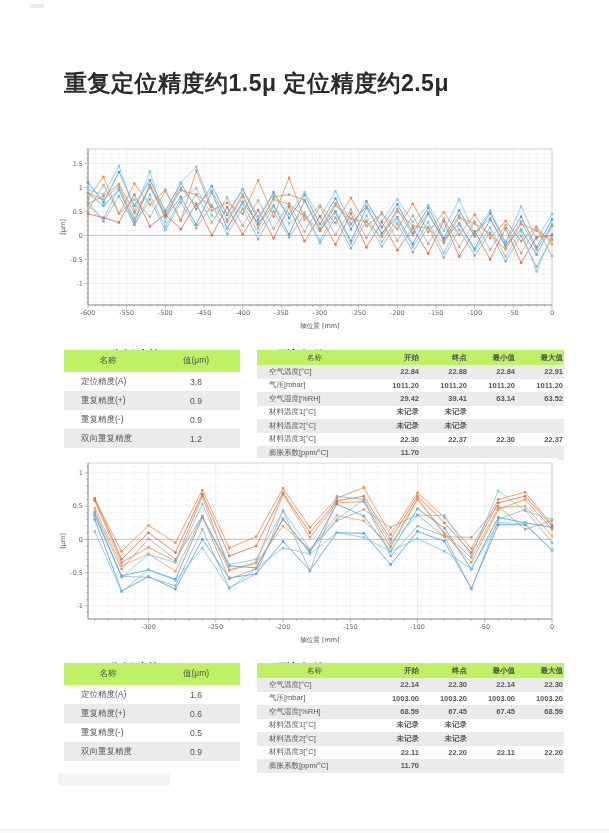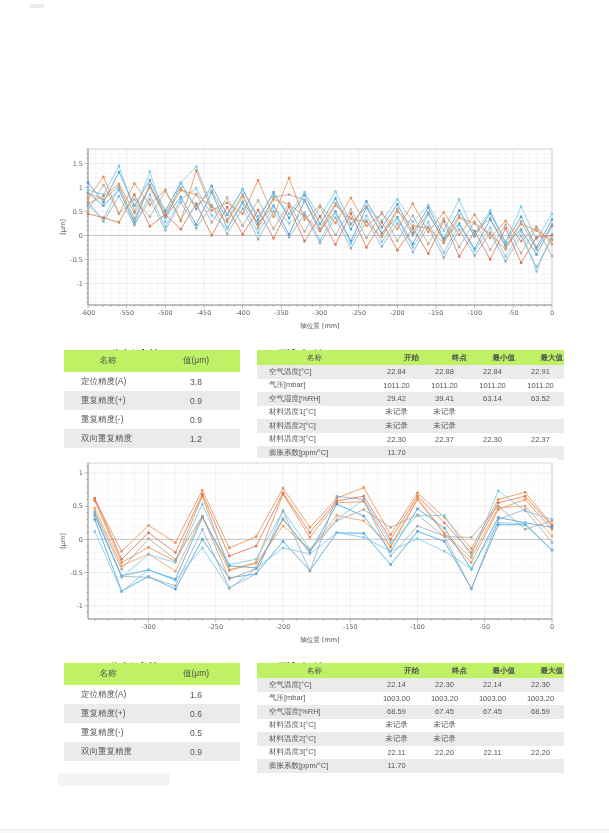--- a/index.html
+++ b/index.html
@@ -21,33 +21,34 @@
   .tbl-analysis td{height:17px;}
   .tbl-analysis td:first-child{padding-left:17px;text-align:left;width:100px;margin-top:12px;}
   .tbl-analysis td:last-child{text-align:center;}
   .tbl-analysis tbody tr:nth-child(even) td{background:#ebebeb;}
   .tbl-env{width:295px;font-size:7.5px;}
   .tbl-env th{height:13px;}
   .tbl-env td{height:11.5px;}
   .tbl-env th:first-child{width:113px;text-align:center;}
   .tbl-env th:not(:first-child){text-align:right;padding-left:2px;width:45px;font-weight:bold;}
   .tbl-env td:first-child{padding-left:12px;text-align:left;margin-left:30px;}
-  .tbl-env td:not(:first-child){text-align:center;padding-left:2px;}
+  .tbl-env td:not(:first-child){text-align:right;padding-left:2px;font-weight:bold;}
   .tbl-env tbody tr:nth-child(odd) td{background:#ebebeb;}
   .watermark{position:absolute;left:58px;top:773px;width:112px;height:13px;
              background:#f3f3f3;border-radius:2px;opacity:.85;filter:blur(.5px);}
   .page-bottom-edge{position:absolute;left:0;bottom:0;width:609px;height:3px;
                     background:#f8f8f8;border-top:1px solid #ededed;}
 </style>
 </head>
 <body>
 
 <div class="page">
   <div class="corner-mark"></div>
 
+  <h1 class="page-title">重复定位精度约1.5μ 定位精度约2.5μ</h1>
 
   <svg id="chart-0" class="chart-svg" width="502" height="188" viewBox="0 0 502 188">
       <line x1="32" y1="5" x2="32" y2="161" stroke="#dcdcdc" stroke-width="0.5"></line>
       <line x1="39.73" y1="5" x2="39.73" y2="161" stroke="#efefef" stroke-width="0.5"></line>
       <line x1="47.47" y1="5" x2="47.47" y2="161" stroke="#efefef" stroke-width="0.5"></line>
       <line x1="55.2" y1="5" x2="55.2" y2="161" stroke="#efefef" stroke-width="0.5"></line>
       <line x1="62.93" y1="5" x2="62.93" y2="161" stroke="#efefef" stroke-width="0.5"></line>
       <line x1="70.67" y1="5" x2="70.67" y2="161" stroke="#dcdcdc" stroke-width="0.5"></line>
       <line x1="78.4" y1="5" x2="78.4" y2="161" stroke="#efefef" stroke-width="0.5"></line>
       <line x1="86.13" y1="5" x2="86.13" y2="161" stroke="#efefef" stroke-width="0.5"></line>

